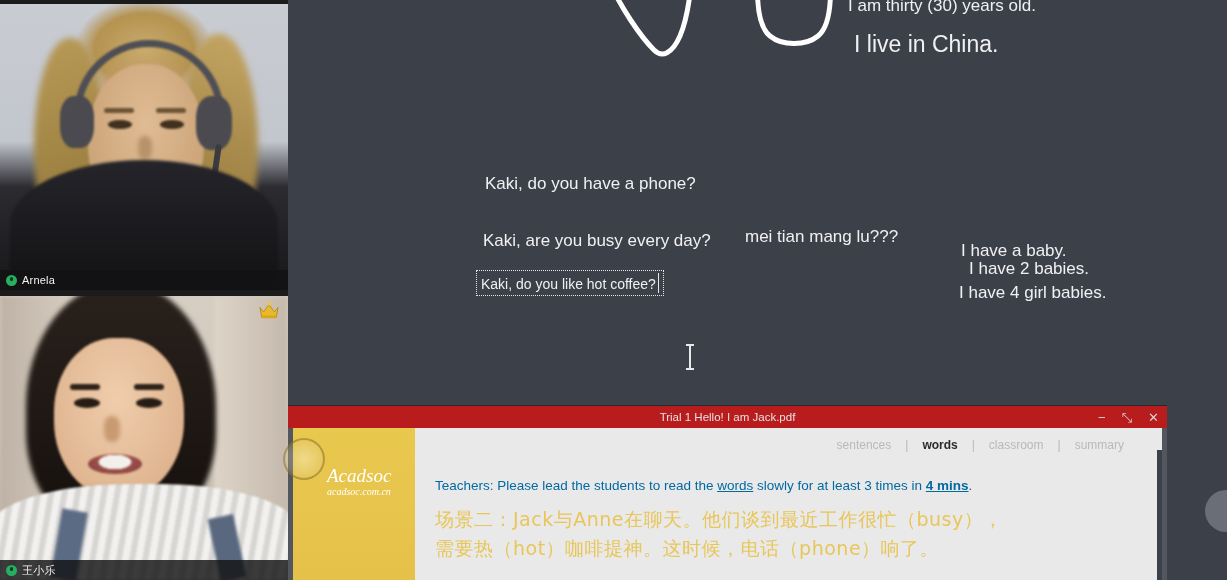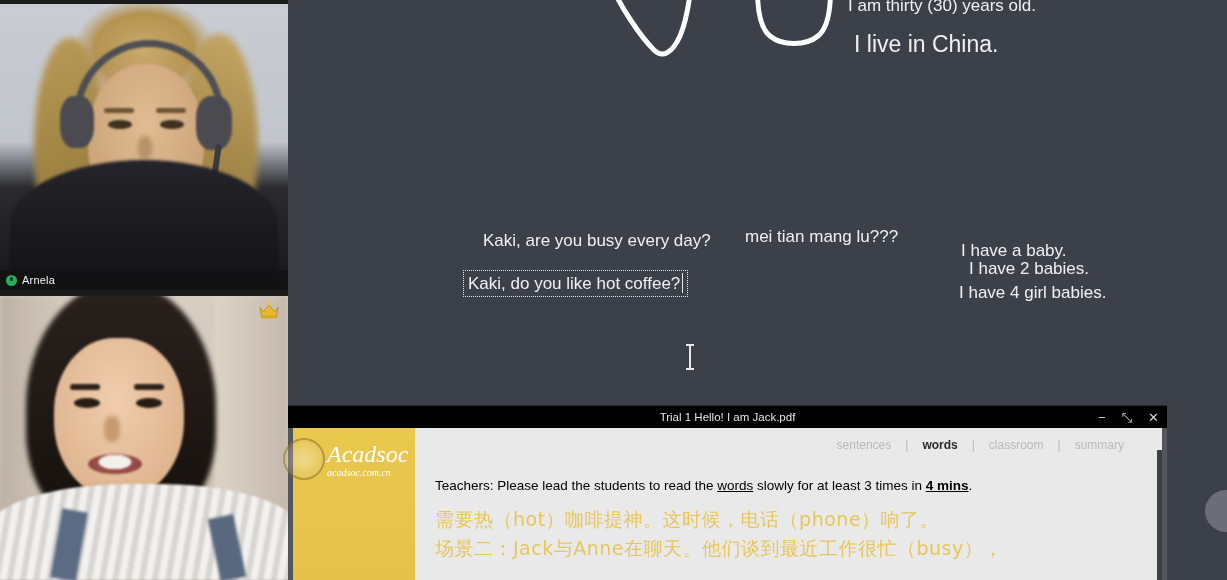--- a/index.html
+++ b/index.html
@@ -112,45 +112,45 @@
   }
   .ibeam { position: absolute; width: 12px; height: 26px; }
   .doodle { position: absolute; pointer-events: none; }
 
   
   .pdf-win {
     position: absolute; left: 288px; top: 406px; width: 879px; height: 174px;
     background: #54565e; box-shadow: 0 -1px 0 rgba(0,0,0,.35);
   }
   .pdf-title {
-    position: relative; height: 22px; background: #000000;
+    position: relative; height: 22px; background: #b91c1c;
     display: flex; align-items: center; justify-content: center;
   }
   .pdf-title-text { color: #e3e3e6; font-size: 11.5px; }
   .win-btns { position: absolute; right: 8px; top: 0; height: 22px; display: flex; align-items: center; gap: 16px; }
   .win-btn { color: #d4d4d8; font-size: 13px; line-height: 1; cursor: default; }
   .pdf-body { position: absolute; left: 5px; top: 22px; right: 5px; bottom: 0; display: flex; background: #e9e9e9; }
   .pdf-logo {
     width: 122px; flex: 0 0 122px;
     background: linear-gradient(to bottom, #e9c84e 0%, #e6c14a 100%);
     position: relative; padding: 14px 0 0 8px;
   }
   .logo-seal {
     position: absolute; left: -10px; top: 10px; width: 42px; height: 42px;
     border-radius: 50%; border: 2px solid rgba(120,95,20,.45);
     background: radial-gradient(circle, rgba(255,255,255,.35), rgba(200,165,50,.2));
   }
-  .logo-name { font-family: "Liberation Serif", serif; font-size: 24px; font-style: italic; color: #fff; margin-left: 26px; line-height: 1.05; }
+  .logo-name { font-family: "Liberation Serif", serif; font-size: 19px; font-style: italic; color: #fff; margin-left: 26px; line-height: 1.05; margin-top: 24px; }
   .logo-url  { font-family: "Liberation Serif", serif; font-size: 10px; font-style: italic; color: #fff; margin-left: 26px; }
   .pdf-page { flex: 1; position: relative; background: #e9e9e9; padding: 10px 18px 0 20px; }
   .tabs { display: flex; justify-content: flex-end; align-items: center; gap: 0; padding-right: 6px; }
   .tab { font-size: 12px; color: #b9b9b9; padding: 0 14px; }
   .tab.active { color: #2b2b2b; font-weight: bold; }
   .tab-sep { color: #b9b9b9; font-size: 12px; }
-  .teach-line { margin-top: 26px; font-size: 13.5px; color: #000000; }
+  .teach-line { margin-top: 26px; font-size: 13.5px; color: #0369a1; }
   .teach-line u { text-decoration: underline; }
   .teach-line b { font-weight: bold; }
   .cn-line {
     margin-top: 12px; color: #e8c65a; font-size: 19px; line-height: 1.5;
     font-family: "DejaVu Sans", sans-serif; letter-spacing: .5px;
   }
   .edge-r { position: absolute; right: 0; top: 22px; bottom: 0; width: 5px; background: #3c4049; }
   .round-btn {
     position: absolute; right: -20px; top: 490px; width: 42px; height: 42px;
     border-radius: 50%; background: #6b6e76;
@@ -201,43 +201,48 @@
         <div class="neck"></div>
         <div class="shirt"></div>
         <div class="strap-l"></div>
           <div class="strap-r"></div>
       </div>
       <svg class="crown" viewBox="0 0 24 22">
         <path d="M2 7 L6 12 L12 4 L18 12 L22 7 L20 18 L4 18 Z" fill="#e8b830" stroke="#b88d12" stroke-width="1"></path>
         <rect x="4" y="16" width="16" height="3" fill="#d8a71c"></rect>
         <circle cx="12" cy="3" r="2" fill="#f0c843"></circle>
       </svg>
+      <div class="name-bar">
+        <span class="mic-dot"></span>
+        <span class="name-text">王小乐</span>
+      </div>
     </div>
   </div>
 
   <div class="whiteboard">
 
     <svg class="doodle" style="left:310px;top:-20px;width:110px;height:90px;" viewBox="0 0 110 90">
       <path d="M8 -6 C 22 28, 44 58, 56 70 C 64 78, 74 74, 82 56 C 88 42, 92 20, 94 -6" fill="none" stroke="#ffffff" stroke-width="5" stroke-linecap="round" stroke-linejoin="round"></path>
     </svg>
 
     <svg class="doodle" style="left:462px;top:-20px;width:90px;height:90px;" viewBox="0 0 90 90">
       <path d="M8 -6 C 6 26, 10 48, 20 56 C 32 66, 56 66, 68 56 C 78 48, 82 26, 80 -6" fill="none" stroke="#ffffff" stroke-width="5" stroke-linecap="round" stroke-linejoin="round"></path>
     </svg>
 
     <div class="wb-text" style="left:560px;top:-4px;font-size:17px;">I am thirty (30) years old.</div>
 
     <div class="wb-text" style="left:566px;top:31px;font-size:23px;">I live in China.</div>
 
+    <div class="wb-text" style="left:197px;top:174px;font-size:17px;">Kaki, do you have a phone?</div>
 
     <div class="wb-text" style="left:195px;top:231px;font-size:17px;">Kaki, are you busy every day?</div>
 
     <div class="wb-text" style="left:457px;top:227px;font-size:17px;">mei tian mang lu???</div>
 
-    <div class="wb-text wb-selected" style="left:175px;top:270px;font-size:17px;"><span>Kaki, do you like hot coffee?</span><span class="caret"></span></div>
+    <div class="wb-text wb-selected" style="left:188px;top:270px;font-size:14px;"><span>Kaki, do you like hot coffee?</span><span class="caret"></span></div>
 
     <div class="wb-text" style="left:673px;top:241px;font-size:17px;">I have a baby.</div>
 
     <div class="wb-text" style="left:681px;top:259px;font-size:17px;">I have 2 babies.</div>
 
     <div class="wb-text" style="left:671px;top:283px;font-size:17px;">I have 4 girl babies.</div>
 
     <svg class="ibeam" style="left:396px;top:344px;" viewBox="0 0 12 26">
       <path d="M2 1 H10 M6 1 V25 M2 25 H10" stroke="#e8e8ea" stroke-width="2" fill="none"></path>
     </svg>
@@ -269,20 +274,20 @@
           <span class="tab active">words</span>
           <span class="tab-sep">|</span>
           <span class="tab">classroom</span>
           <span class="tab-sep">|</span>
           <span class="tab">summary</span>
         </div>
 
         <div class="teach-line"><span>Teachers: Please lead the students to read the </span><u>words</u><span> slowly for at least 3 times in </span><u><b>4 mins</b></u><span>.</span></div>
 
         <div class="cn-line">
+          <div>场景二：Jack与Anne在聊天。他们谈到最近工作很忙（busy），</div>
           <div>需要热（hot）咖啡提神。这时候，电话（phone）响了。</div>
-          <div>场景二：Jack与Anne在聊天。他们谈到最近工作很忙（busy），</div>
         </div>
       </div>
       <div class="edge-r"></div>
     </div>
   </div>
 </div>
 
 </body></html>

